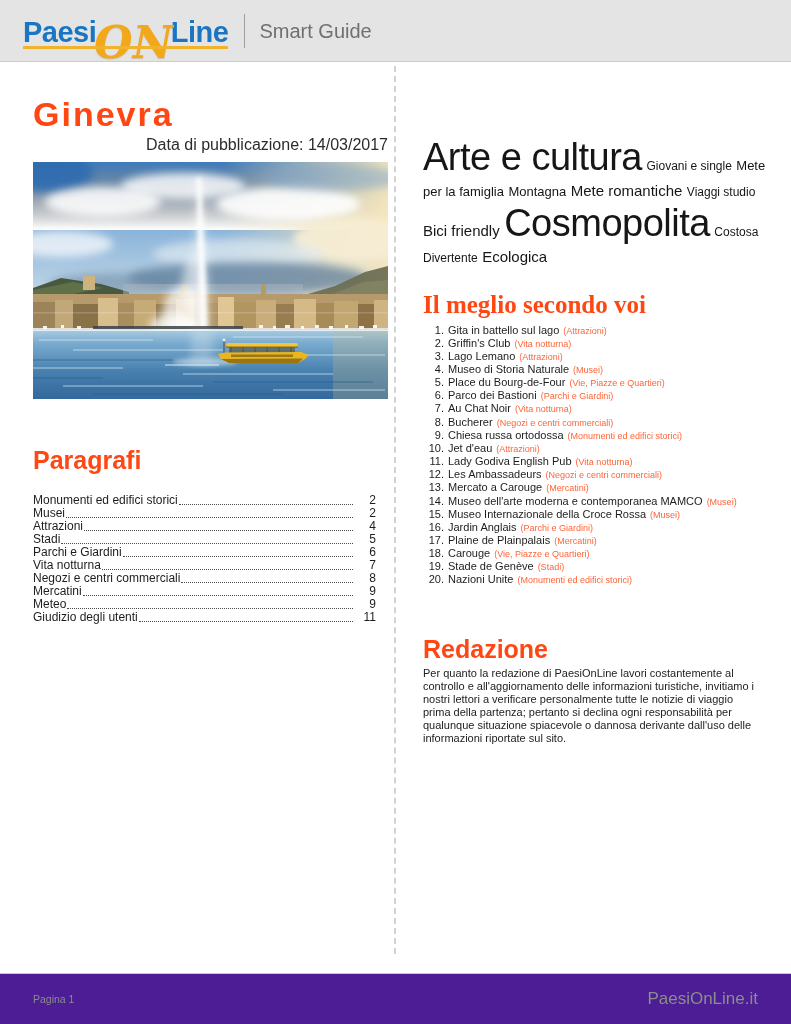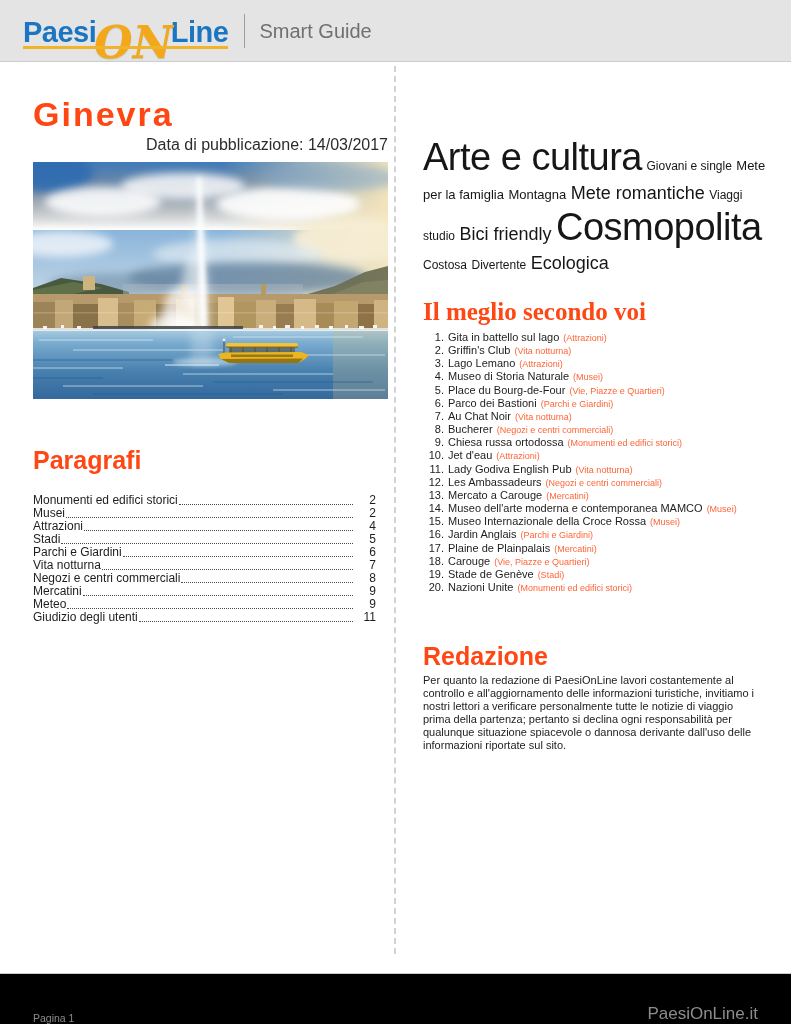--- a/index.html
+++ b/index.html
@@ -54,39 +54,39 @@
   .toc-row { display:flex; align-items:flex-end; font-size:12px; line-height:13px; color:#1d1d1d; }
   .toc-dots { flex:1; border-bottom:1.5px dotted #4a4a4a; margin:0 3px 2px 1px; min-width:10px; }
   .toc-page { flex:none; width:20px; text-align:right; margin-right:12px; }
 
   
   .col-right { position:absolute; left:423px; top:134px; width:354px; }
   .tags-heading { font-size:17px; line-height:20px; margin-bottom:6px; }
   .tagcloud { color:#161616; }
   .tag { line-height:1.25; }
   .t-xl { font-size:38px; letter-spacing:-0.5px; }
-  .t-lg { font-size:18px; }
+  .t-lg { font-size:15px; }
   .t-md { font-size:13px; }
   .t-sm { font-size:12px; }
 
   .best-heading { margin-top:23px; margin-bottom:4px;font-family:Liberation Serif, serif; }
   .best-list { }
   .best-row { display:flex; align-items:baseline; font-size:11px; line-height:12.15px; white-space:nowrap; }
   .best-rank { flex:none; width:21px; text-align:right; margin-right:4px; color:#1d1d1d; }
   .best-name { color:#1d1d1d; }
   .best-cat { color:#ff6437; font-size:9px; margin-left:4px; }
 
   .editorial-heading { margin-top:47px; margin-bottom:3px; }
   .editorial-body { margin:0; width:340px; font-size:11px; line-height:13px; color:#222222; }
 
   
   .footer {
     position:absolute; left:0; right:0; bottom:0; height:51px;
-    background:#000000; border-top:1px solid #c9c9c9;
-    display:flex; align-items:flex-end; justify-content:space-between;
+    background:#4c1d95; border-top:1px solid #c9c9c9;
+    display:flex; align-items:center; justify-content:space-between;
     padding:0 33px;
     gap:28px;
   }
   .footer-page { font-size:10.5px; color:#8c8c8c; }
   .footer-site { font-size:17px; color:#8c8c8c; }
 </style>
 </head>
 <body>
 
 <div class="page">

